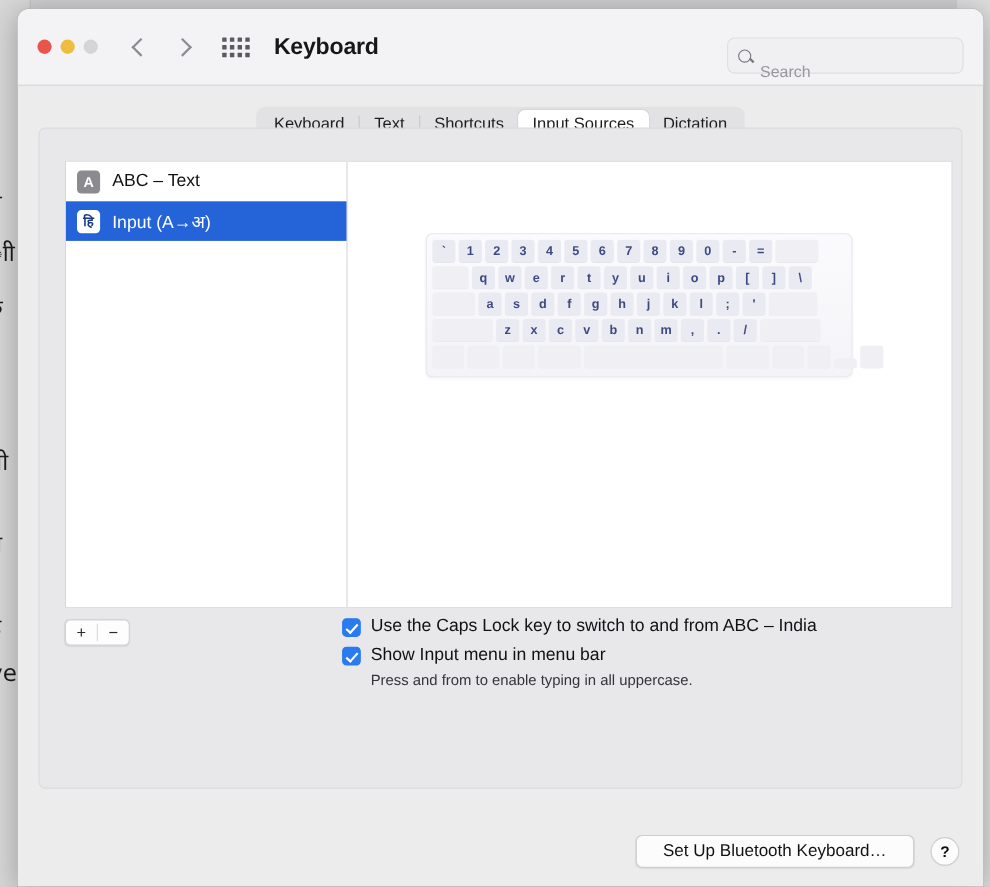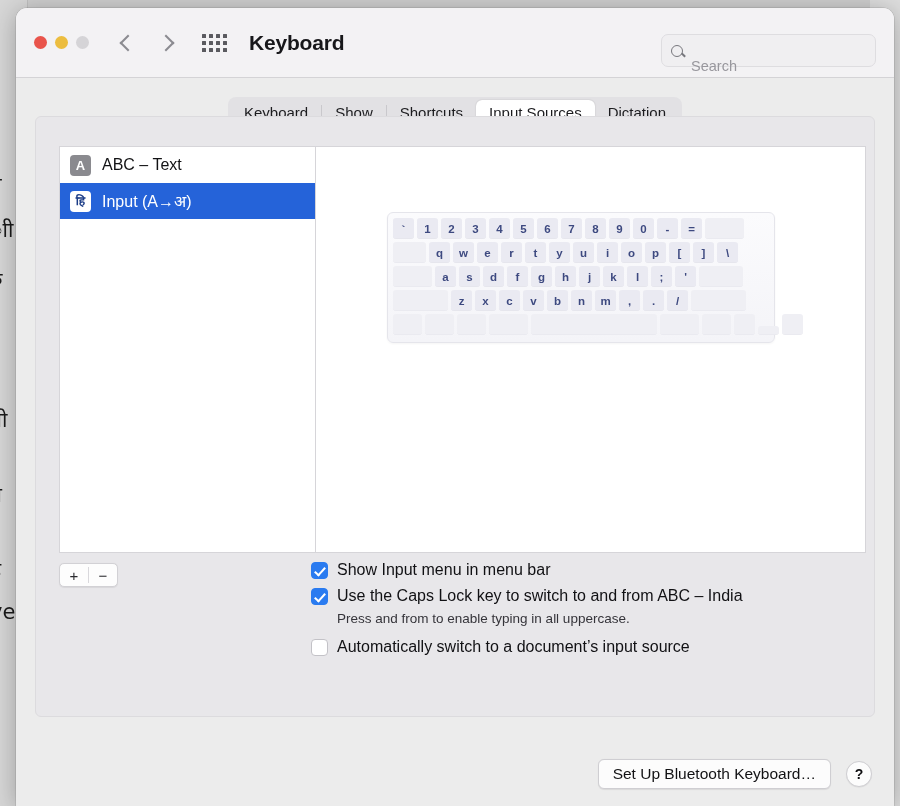--- a/index.html
+++ b/index.html
@@ -171,21 +171,21 @@
     content:""; position:absolute; left:5px; top:2px; width:4px; height:9px;
     border:solid #fff; border-width:0 2px 2px 0; transform:rotate(42deg);
   }
   .clabel { font-size:16px; color:#111114; line-height:20px; }
   .chint { font-size:13.5px; color:#35343a; margin:-1px 0 11px 26px; }
 
   
   #bottom { position:absolute; right:22px; bottom:17px;
     display:flex; align-items:center; gap:15px; }
   #bt-btn {
-    height:30px; padding:0 14px; border-radius:6px; background:#fcfcfc;
+    height:30px; padding:0 24px; border-radius:6px; background:#fcfcfc;
     border:1px solid #cfced2; box-shadow:0 .5px 1px rgba(0,0,0,.08);
     display:flex; align-items:center; font-size:15.5px; color:#121214;
   }
   #help {
     width:26px; height:26px; border-radius:50%; background:#fcfcfc;
     border:1px solid #cfced2; box-shadow:0 .5px 1px rgba(0,0,0,.08);
     display:flex; align-items:center; justify-content:center;
     font-size:14px; color:#0e0e10; font-weight:700;
   }
 </style>
@@ -242,21 +242,21 @@
       <div id="search">
         <span class="mag"></span>
         <span class="ph">Search</span>
       </div>
     </div>
 
     <div id="tabbar">
       <div id="tabs">
         <div class="tab">Keyboard</div>
         <div class="tsep"></div>
-        <div class="tab">Show</div>
+        <div class="tab">Text</div>
         <div class="tsep"></div>
         <div class="tab">Shortcuts</div>
         <div class="tab sel">Input Sources</div>
         <div class="tab">Dictation</div>
       </div>
     </div>
 
     <div id="panel">
 
       <div id="split">
@@ -360,33 +360,29 @@
       <div id="addrem">
         <div>+</div>
         <div class="vsep"></div>
         <div>−</div>
       </div>
 
       <div id="checks">
 
         <div class="crow">
           <span class="cbox on"></span>
+          <span class="clabel">Use the Caps Lock key to switch to and from ABC – India</span>
+        </div>
+
+        <div class="crow">
+          <span class="cbox on"></span>
           <span class="clabel">Show Input menu in menu bar</span>
         </div>
-
-        <div class="crow">
-          <span class="cbox on"></span>
-          <span class="clabel">Use the Caps Lock key to switch to and from ABC – India</span>
-        </div>
         <div class="chint">Press and from to enable typing in all uppercase.</div>
 
-        <div class="crow">
-          <span class="cbox"></span>
-          <span class="clabel">Automatically switch to a document’s input source</span>
-        </div>
 
       </div>
     </div>
 
     <div id="bottom">
       <div id="bt-btn">Set Up Bluetooth Keyboard…</div>
       <div id="help">?</div>
     </div>
 
   </div>

